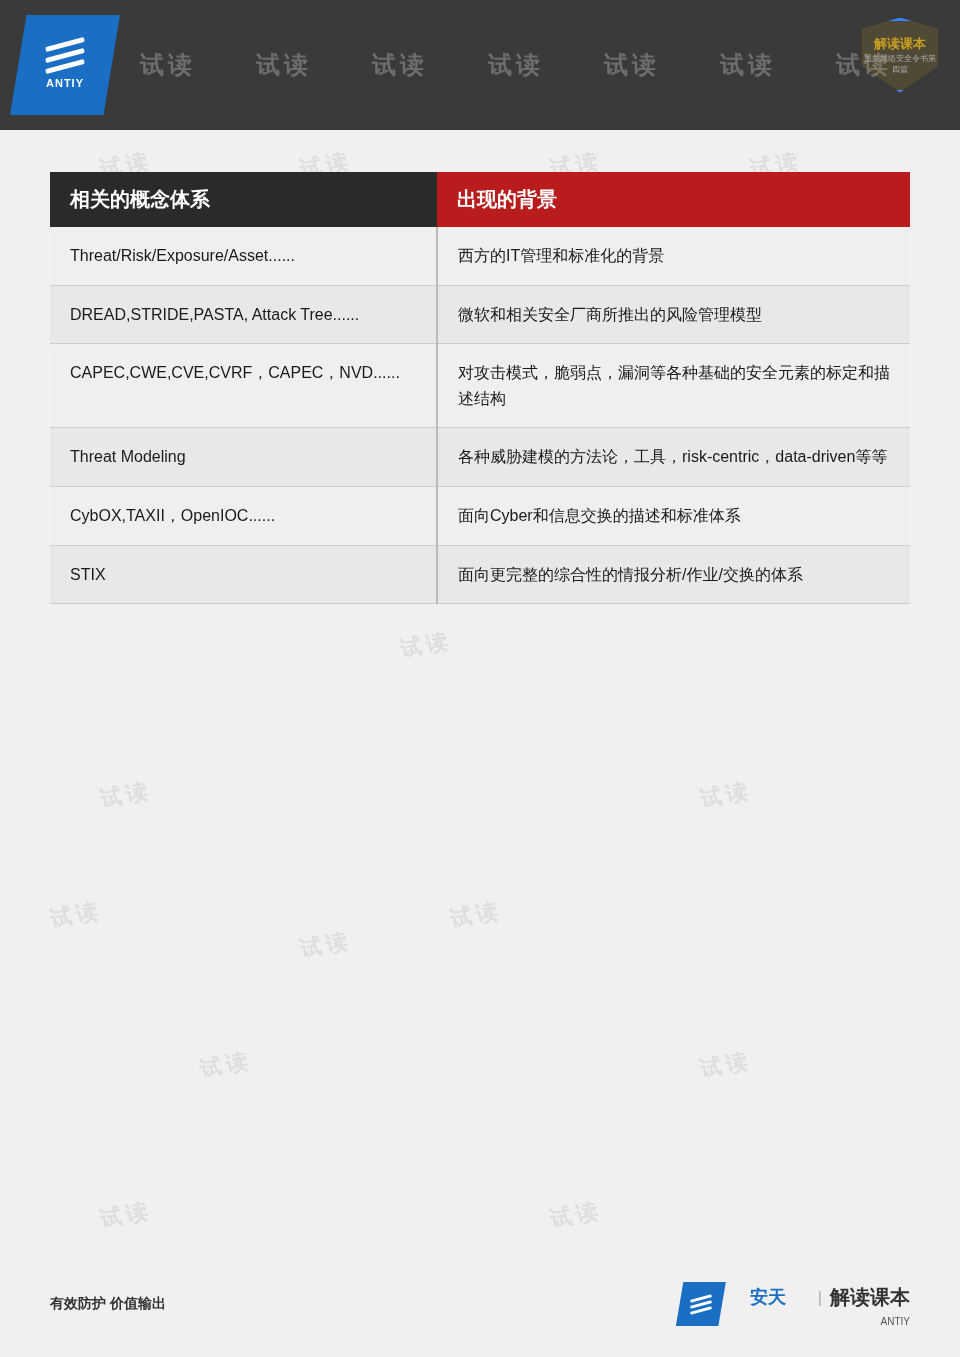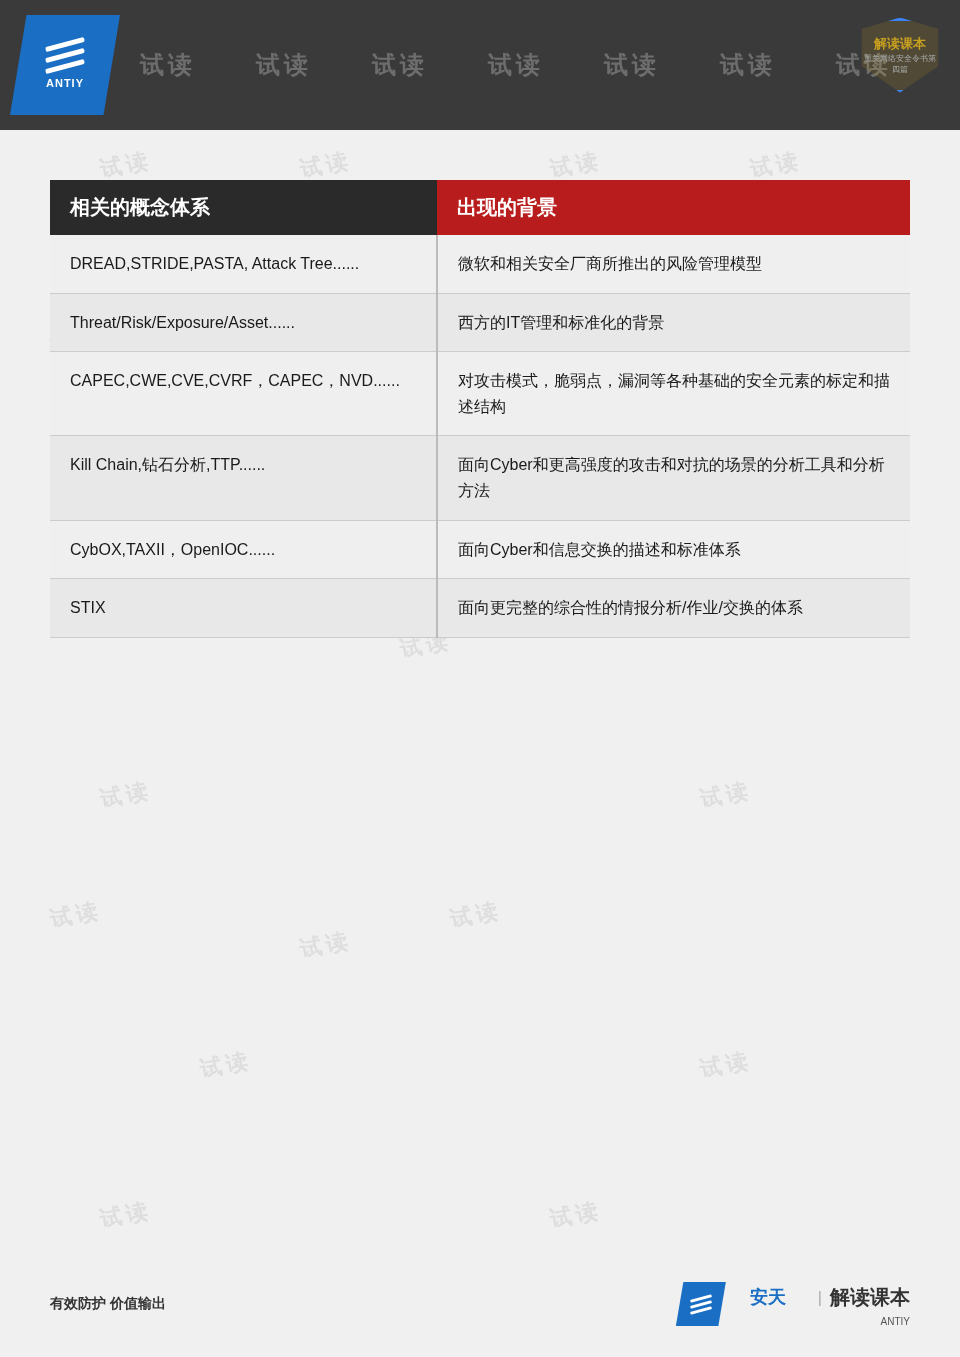--- a/index.html
+++ b/index.html
@@ -88,21 +88,21 @@
     
     .main-content {
       padding: 30px 50px;
       position: relative;
     }
 
     
     .concept-table {
       width: 100%;
       border-collapse: collapse;
-      margin-top: 20px;
+      margin-top: 12px;
       position: relative;
       z-index: 6;
     }
 
     .concept-table thead tr th {
       padding: 14px 20px;
       font-size: 20px;
       font-weight: bold;
       color: white;
       text-align: left;
@@ -324,34 +324,34 @@
         <th class="th-left">
           <span>相关的概念体系</span>
         </th>
         <th class="th-right">
           <span>出现的背景</span>
         </th>
       </tr>
     </thead>
     <tbody>
       <tr>
+        <td class="td-left">Threat/Risk/Exposure/Asset......</td>
+        <td>西方的IT管理和标准化的背景</td>
+      </tr>
+      <tr>
         <td class="td-left">DREAD,STRIDE,PASTA, Attack Tree......</td>
         <td>微软和相关安全厂商所推出的风险管理模型</td>
       </tr>
       <tr>
-        <td class="td-left">Threat/Risk/Exposure/Asset......</td>
-        <td>西方的IT管理和标准化的背景</td>
-      </tr>
-      <tr>
         <td class="td-left">CAPEC,CWE,CVE,CVRF，CAPEC，NVD......</td>
         <td>对攻击模式，脆弱点，漏洞等各种基础的安全元素的标定和描述结构</td>
       </tr>
       <tr>
-        <td class="td-left">Kill Chain,钻石分析,TTP......</td>
-        <td>面向Cyber和更高强度的攻击和对抗的场景的分析工具和分析方法</td>
+        <td class="td-left">Threat Modeling</td>
+        <td>各种威胁建模的方法论，工具，risk-centric，data-driven等等</td>
       </tr>
       <tr>
         <td class="td-left">CybOX,TAXII，OpenIOC......</td>
         <td>面向Cyber和信息交换的描述和标准体系</td>
       </tr>
       <tr>
         <td class="td-left">STIX</td>
         <td>面向更完整的综合性的情报分析/作业/交换的体系</td>
       </tr>
     </tbody>

